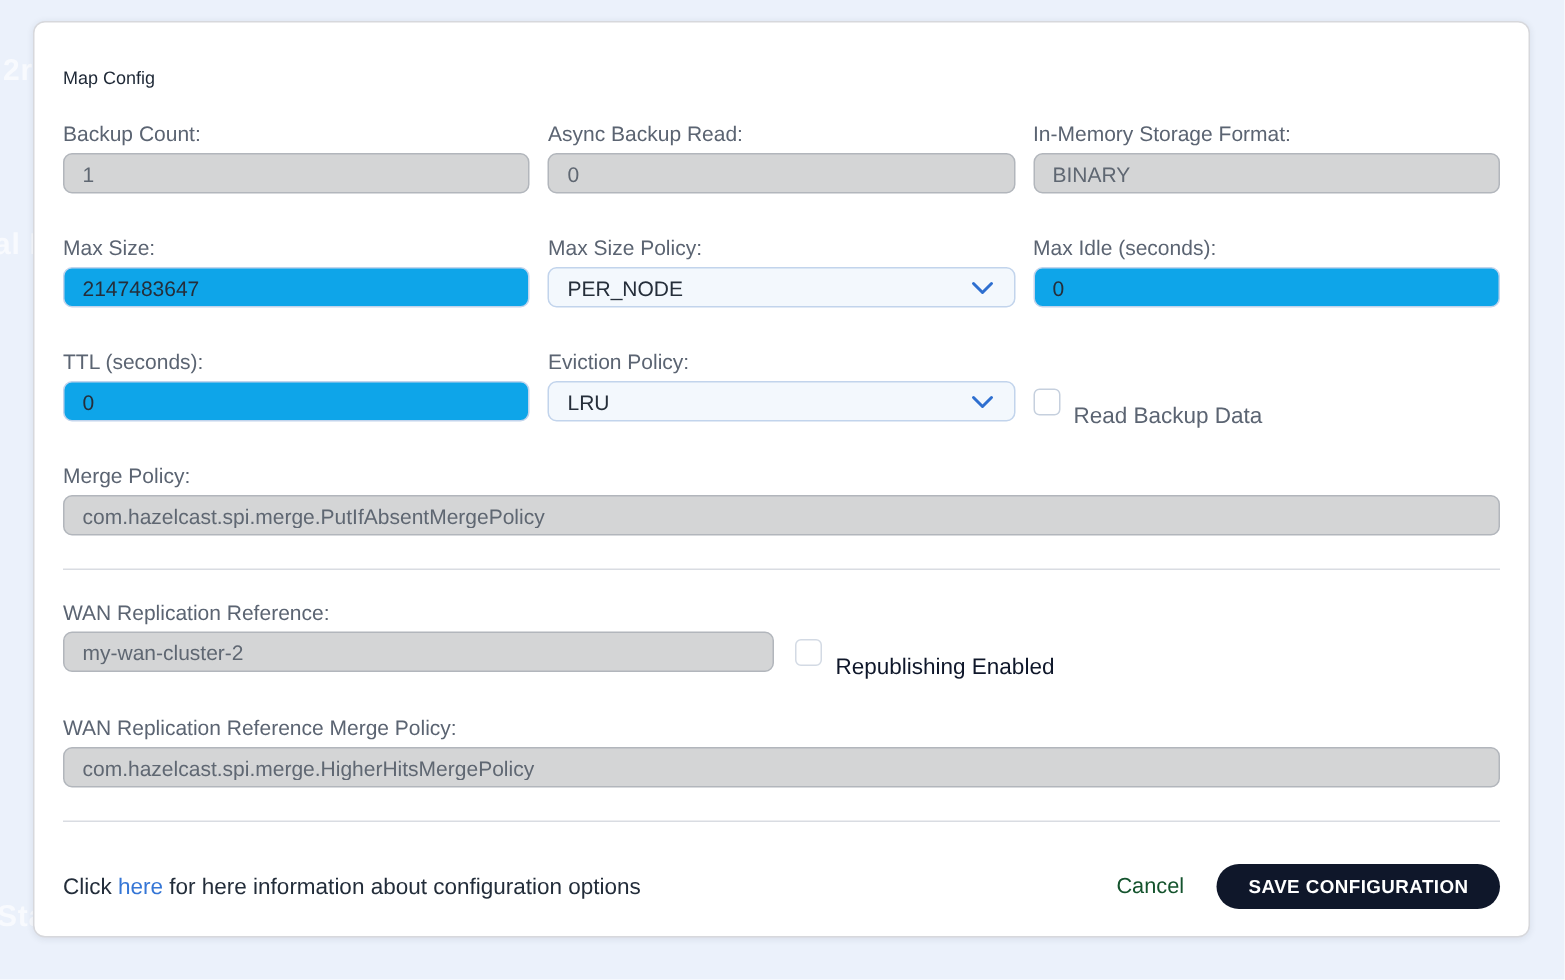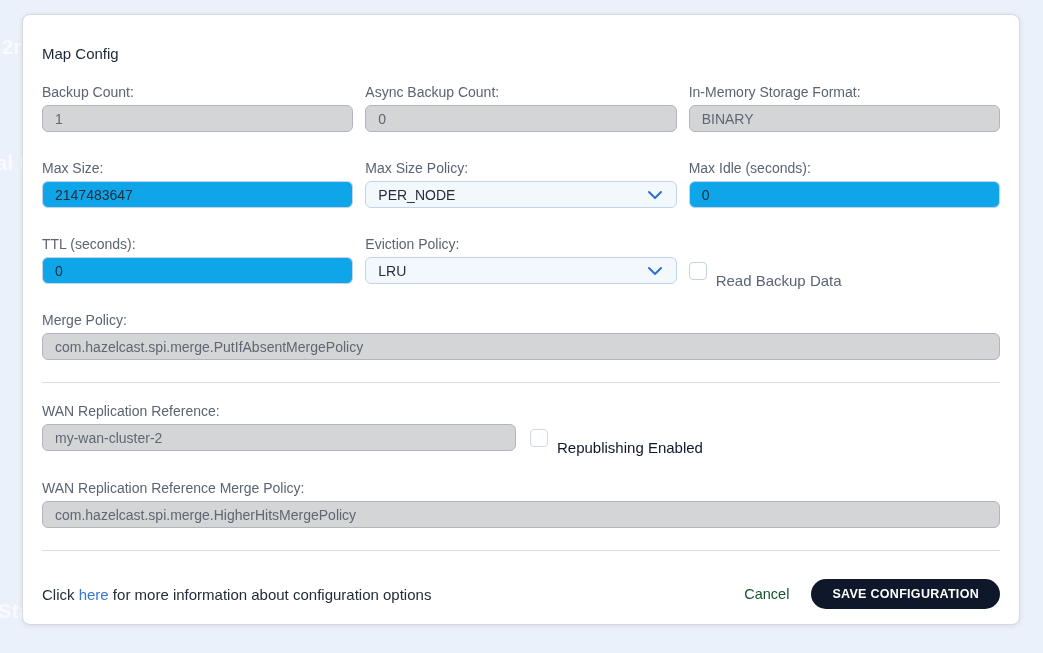--- a/index.html
+++ b/index.html
@@ -29,21 +29,21 @@
     position:absolute;
     left:22px; top:14px;
     width:998px; height:611px;
     background:#ffffff;
     border:1px solid #d7d8dc;
     border-radius:8px;
     box-shadow:0 1px 5px rgba(40,50,70,0.10);
     padding:30px 19px 0 19px;
   }
   .title {
-    font-size:15px;
+    font-size:12px;
     font-weight:500;
     color:#1d2735;
     margin-bottom:21px;
   }
   .grid3 {
     display:grid;
     grid-template-columns:1fr 1fr 1fr;
     column-gap:12px;
     margin-bottom:27px;
   }
@@ -168,21 +168,21 @@
 
 <div class="card">
   <div class="title">Map Config</div>
 
   <div class="grid3">
     <div>
       <label class="field-label">Backup Count:</label>
       <input class="txt disabled" type="text" disabled="" value="1" style="">
     </div>
     <div>
-      <label class="field-label">Async Backup Count:</label>
+      <label class="field-label">Async Backup Read:</label>
       <input class="txt disabled" type="text" disabled="" value="0" style="">
     </div>
     <div>
       <label class="field-label">In-Memory Storage Format:</label>
       <input class="txt disabled" type="text" disabled="" value="BINARY" style="">
     </div>
   </div>
 
   <div class="grid3">
     <div>
@@ -244,20 +244,20 @@
 
   <div class="full-row wan-merge-row">
     <label class="field-label">WAN Replication Reference Merge Policy:</label>
     <input class="txt disabled" type="text" disabled="" value="com.hazelcast.spi.merge.HigherHitsMergePolicy" style="">
   </div>
 
   <hr class="divider divider-2">
 
   <div class="footer">
     <div class="info-text">
-      <span>Click </span><a class="info-link">here</a><span> for more information about configuration options</span>
+      <span>Click </span><a class="info-link">here</a><span> for here information about configuration options</span>
     </div>
     <div class="footer-actions">
       <a class="cancel-link">Cancel</a>
       <button class="save-btn">SAVE CONFIGURATION</button>
     </div>
   </div>
 </div>
 
 </body></html>

